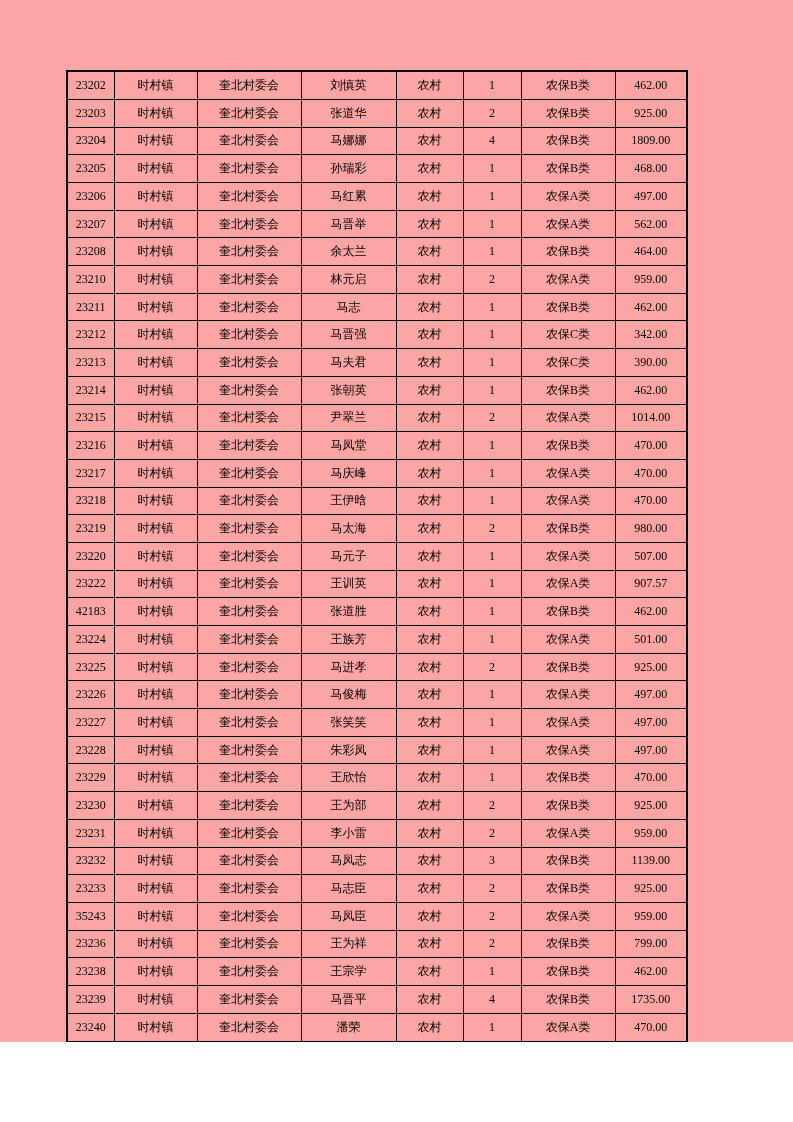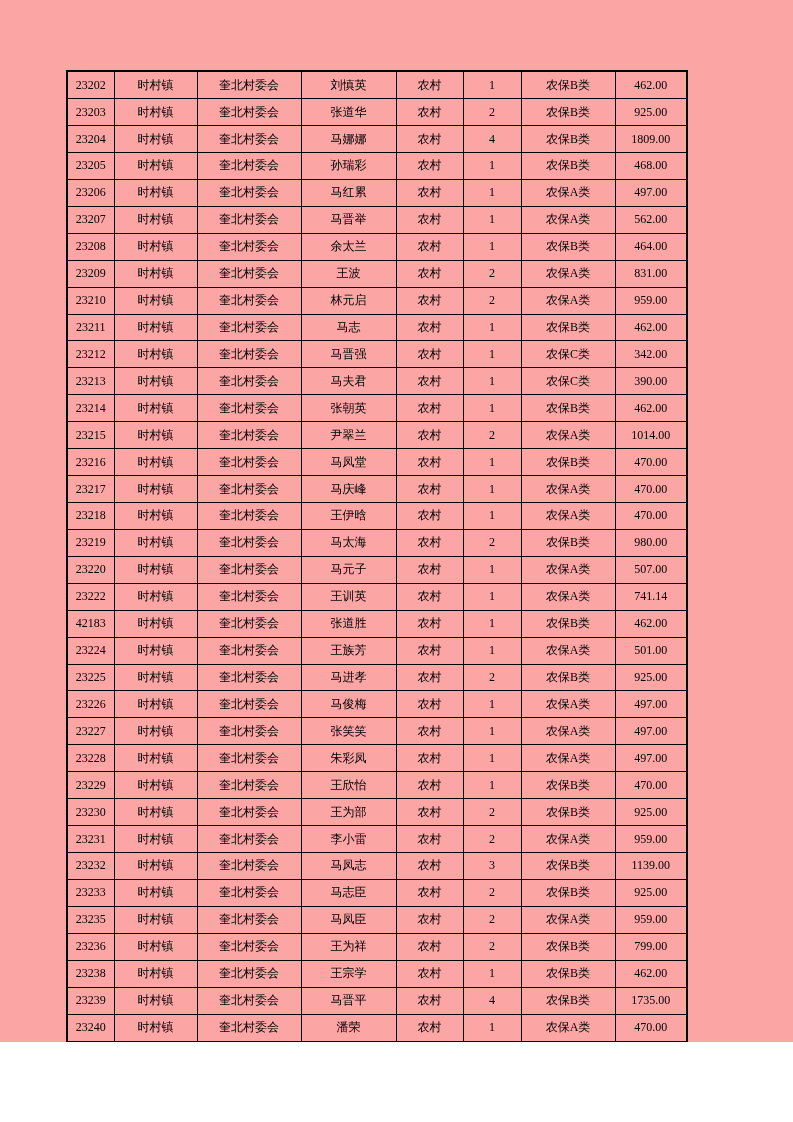--- a/index.html
+++ b/index.html
@@ -116,30 +116,20 @@
           <td>23208</td>
           <td>时村镇</td>
           <td>奎北村委会</td>
           <td>余太兰</td>
           <td>农村</td>
           <td>1</td>
           <td>农保B类</td>
           <td>464.00</td>
         </tr>
         <tr>
-          <td>23209</td>
-          <td>时村镇</td>
-          <td>奎北村委会</td>
-          <td>王波</td>
-          <td>农村</td>
-          <td>2</td>
-          <td>农保A类</td>
-          <td>831.00</td>
-        </tr>
-        <tr>
           <td>23210</td>
           <td>时村镇</td>
           <td>奎北村委会</td>
           <td>林元启</td>
           <td>农村</td>
           <td>2</td>
           <td>农保A类</td>
           <td>959.00</td>
         </tr>
         <tr>
@@ -243,21 +233,21 @@
           <td>507.00</td>
         </tr>
         <tr>
           <td>23222</td>
           <td>时村镇</td>
           <td>奎北村委会</td>
           <td>王训英</td>
           <td>农村</td>
           <td>1</td>
           <td>农保A类</td>
-          <td>741.14</td>
+          <td>907.57</td>
         </tr>
         <tr>
           <td>42183</td>
           <td>时村镇</td>
           <td>奎北村委会</td>
           <td>张道胜</td>
           <td>农村</td>
           <td>1</td>
           <td>农保B类</td>
           <td>462.00</td>
@@ -356,21 +346,21 @@
           <td>23233</td>
           <td>时村镇</td>
           <td>奎北村委会</td>
           <td>马志臣</td>
           <td>农村</td>
           <td>2</td>
           <td>农保B类</td>
           <td>925.00</td>
         </tr>
         <tr>
-          <td>23235</td>
+          <td>35243</td>
           <td>时村镇</td>
           <td>奎北村委会</td>
           <td>马凤臣</td>
           <td>农村</td>
           <td>2</td>
           <td>农保A类</td>
           <td>959.00</td>
         </tr>
         <tr>
           <td>23236</td>

